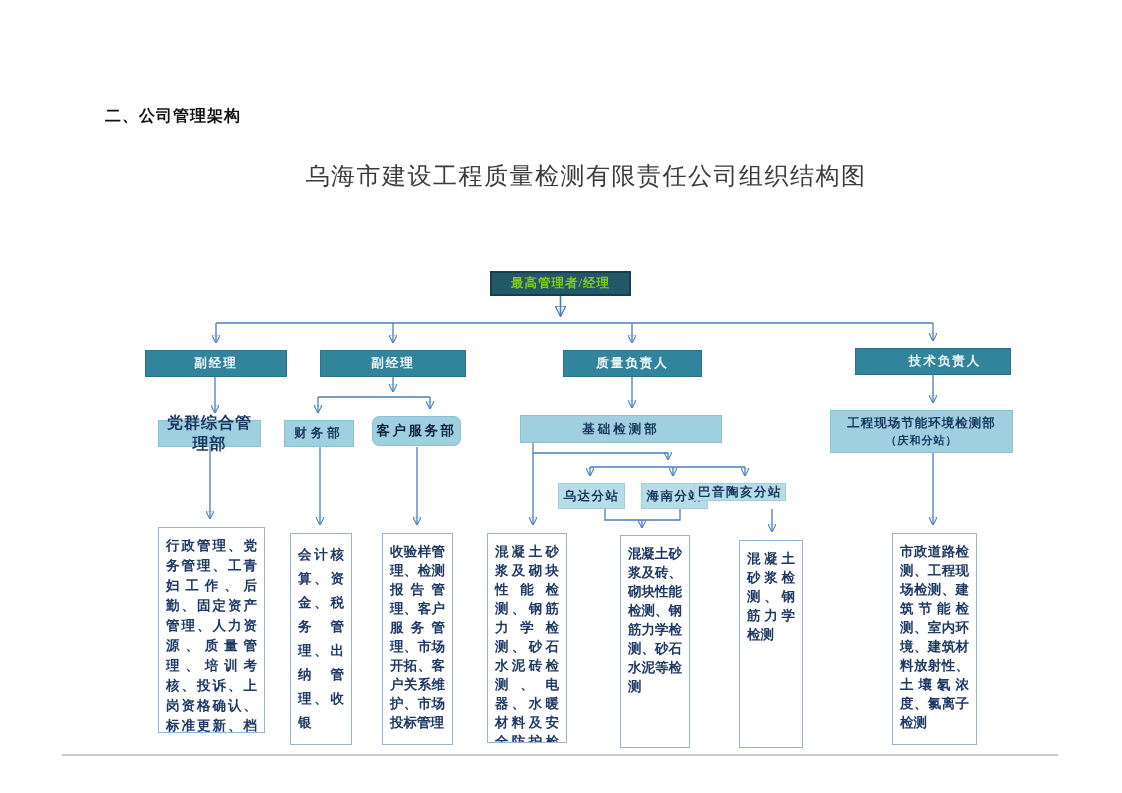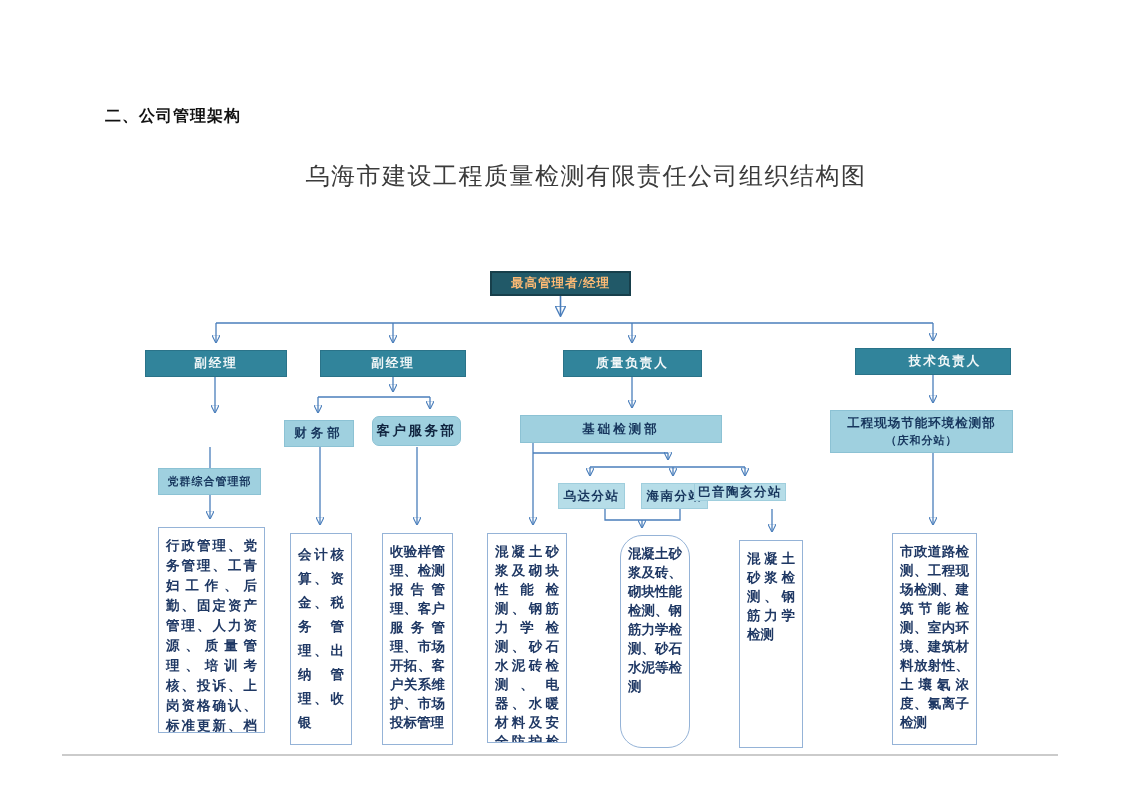--- a/index.html
+++ b/index.html
@@ -17,29 +17,29 @@
   .heading{position:absolute;left:105px;top:106px;font-family:"Liberation Sans","DejaVu Sans",sans-serif;
         font-size:16px;font-weight:bold;color:#111;letter-spacing:1px;}
   .title{position:absolute;left:278px;top:160px;width:616px;text-align:center;
         font-size:24px;color:var(--c-title);letter-spacing:1.5px;font-weight:500;}
   .connectors{position:absolute;left:0;top:0;pointer-events:none;}
   .connectors path{fill:none;stroke:var(--c-line);stroke-width:1.3px;}
   .connectors .thick{stroke-width:1.6px;}
   .arrowhead{fill:var(--c-line);}
   .obox{position:absolute;display:flex;align-items:center;justify-content:center;
         text-align:center;box-sizing:border-box;}
-  .l1{background:var(--c-l1-bg);border:2px solid var(--c-l1-border);color:#fdba74;
+  .l1{background:var(--c-l1-bg);border:2px solid var(--c-l1-border);color:#84cc16;
       font-size:12.5px;font-weight:bold;letter-spacing:1px;}
   .l2{background:var(--c-l2-bg);border:1px solid var(--c-l2-border);color:var(--c-l2-text);
       font-size:12.5px;font-weight:bold;letter-spacing:2px;}
   .l3{background:var(--c-l3-bg);border:1px solid var(--c-l3-border);color:var(--c-l3-text);
       font-weight:bold;}
   .l4{background:var(--c-l4-bg);border:1px solid var(--c-l4-border);color:var(--c-l3-text);
       font-size:12.5px;font-weight:bold;letter-spacing:1.5px;}
-  .sp-party{font-size:11px;letter-spacing:1px;margin-top:48px;}
+  .sp-party{font-size:16px;letter-spacing:1px;}
   .sp-fin{font-size:12.5px;letter-spacing:4px;}
   .sp-cust{font-size:13.5px;letter-spacing:2.5px;color:#10243f;border-radius:7px;}
   .sp-basic{font-size:12.5px;letter-spacing:3px;}
   .site-box{flex-direction:column;line-height:1.45;}
   .site-main{font-size:12.5px;letter-spacing:1px;}
   .site-sub{font-size:11px;letter-spacing:1px;}
   .duty{position:absolute;background:#fff;border:1.4px solid var(--c-duty-border);
         color:var(--c-duty-text);font-size:13.5px;font-weight:bold;line-height:19px;
         text-align:justify;text-justify:inter-character;box-sizing:border-box;
         padding:8px 7px;overflow:hidden;}
@@ -113,18 +113,18 @@
   </div>
 
   <div class="obox l4" style="left:558px;top:483px;width:67px;height:26px;">乌达分站</div>
   <div class="obox l4" style="left:641px;top:483px;width:67px;height:26px;">海南分站</div>
   <div class="obox l4" style="left:694px;top:483px;width:92px;height:18px;font-family:Liberation Serif, serif;">巴音陶亥分站</div>
 
   <div class="duty lh20" style="left:158px;top:527px;width:107px;height:206px;">行政管理、党务管理、工青妇工作、后勤、固定资产管理、人力资源、质量管理、培训考核、投诉、上岗资格确认、标准更新、档案管理、仪器设备管理</div>
   <div class="duty lh24" style="left:290px;top:533px;width:62px;height:212px;">会计核算、资金、税务管理、出纳管理、收银</div>
   <div class="duty" style="left:382px;top:533px;width:71px;height:212px;">收验样管理、检测报告管理、客户服务管理、市场开拓、客户关系维护、市场投标管理</div>
   <div class="duty" style="left:487px;top:533px;width:80px;height:210px;">混凝土砂浆及砌块性能检测、钢筋力学检测、砂石水泥砖检测、电器、水暖材料及安全防护检测、掺和料检测</div>
-  <div class="duty" style="left:620px;top:535px;width:70px;height:213px;border-radius:22px;">混凝土砂浆及砖、砌块性能检测、钢筋力学检测、砂石水泥等检测</div>
+  <div class="duty" style="left:620px;top:535px;width:70px;height:213px;">混凝土砂浆及砖、砌块性能检测、钢筋力学检测、砂石水泥等检测</div>
   <div class="duty" style="left:739px;top:540px;width:64px;height:208px;">混凝土砂浆检测、钢筋力学检测</div>
   <div class="duty" style="left:892px;top:533px;width:85px;height:212px;">市政道路检测、工程现场检测、建筑节能检测、室内环境、建筑材料放射性、土壤氡浓度、氯离子检测</div>
 
   <div class="bottom-rule"></div>
 </div>
 
 </body></html>

